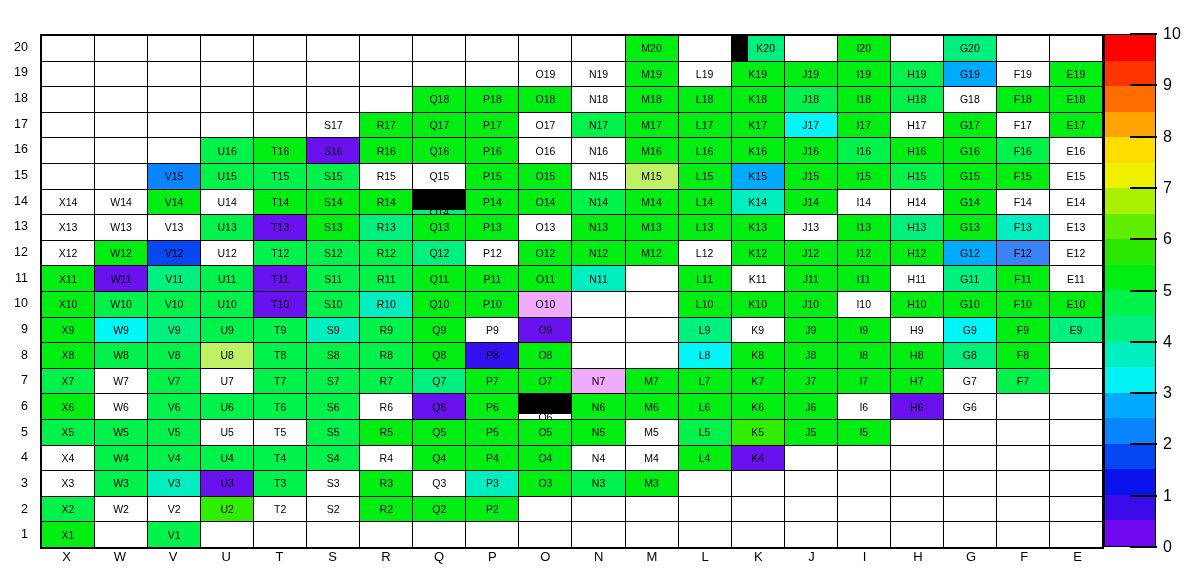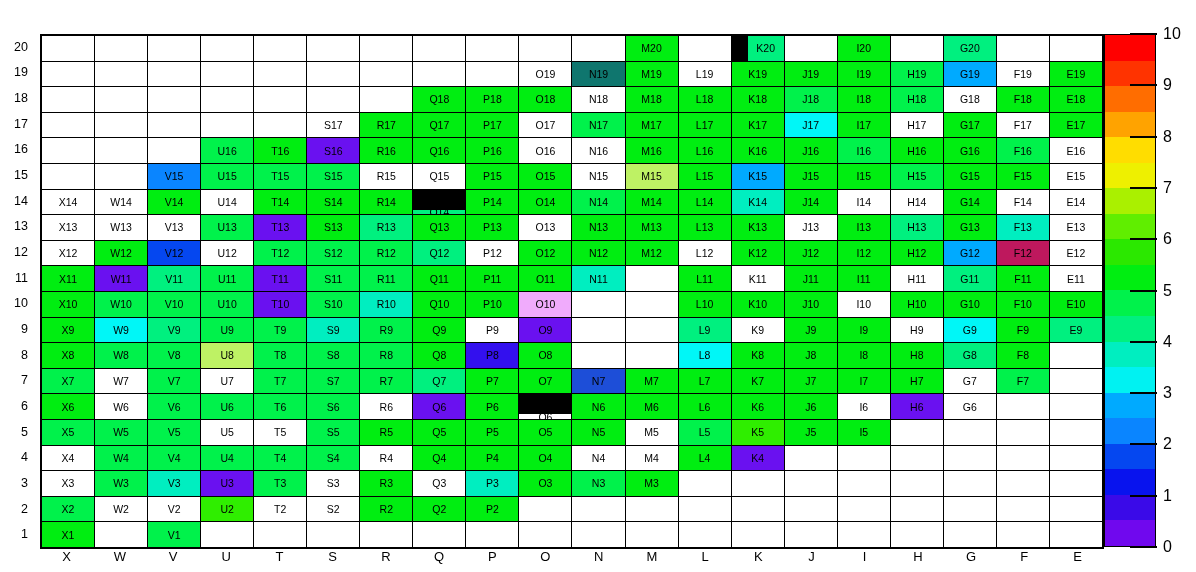--- a/index.html
+++ b/index.html
@@ -76,21 +76,21 @@
       <div class="cell"></div>
       <div class="cell"></div>
       <div class="cell"></div>
       <div class="cell"></div>
       <div class="cell"></div>
       <div class="cell"></div>
       <div class="cell"></div>
       <div class="cell"></div>
       <div class="cell"></div>
       <div class="cell" style="background: rgb(255, 255, 255);">O19</div>
-      <div class="cell" style="background: #0f766e;">N19</div>
+      <div class="cell" style="background: #ffffff;">N19</div>
       <div class="cell" style="background: rgb(0, 238, 17);">M19</div>
       <div class="cell" style="background: rgb(255, 255, 255);">L19</div>
       <div class="cell" style="background: rgb(0, 238, 17);">K19</div>
       <div class="cell" style="background: rgb(0, 238, 17);">J19</div>
       <div class="cell" style="background: rgb(0, 238, 17);">I19</div>
       <div class="cell" style="background: rgb(0, 242, 75);">H19</div>
       <div class="cell" style="background: rgb(0, 170, 255);">G19</div>
       <div class="cell" style="background: rgb(255, 255, 255);">F19</div>
       <div class="cell" style="background: rgb(0, 238, 17);">E19</div>
       <div class="cell"></div>
@@ -224,21 +224,21 @@
       <div class="cell" style="background: rgb(255, 255, 255);">P12</div>
       <div class="cell" style="background: rgb(0, 238, 17);">O12</div>
       <div class="cell" style="background: rgb(0, 238, 17);">N12</div>
       <div class="cell" style="background: rgb(0, 238, 17);">M12</div>
       <div class="cell" style="background: rgb(255, 255, 255);">L12</div>
       <div class="cell" style="background: rgb(0, 238, 17);">K12</div>
       <div class="cell" style="background: rgb(0, 238, 17);">J12</div>
       <div class="cell" style="background: rgb(0, 238, 17);">I12</div>
       <div class="cell" style="background: rgb(0, 238, 17);">H12</div>
       <div class="cell" style="background: rgb(0, 170, 255);">G12</div>
-      <div class="cell" style="background: #be185d;">F12</div>
+      <div class="cell" style="background: #3b82f6;">F12</div>
       <div class="cell" style="background: rgb(255, 255, 255);">E12</div>
       <div class="cell" style="background: rgb(0, 238, 17);">X11</div>
       <div class="cell" style="background: rgb(106, 17, 240);">W11</div>
       <div class="cell" style="background: rgb(0, 240, 127);">V11</div>
       <div class="cell" style="background: rgb(0, 242, 75);">U11</div>
       <div class="cell" style="background: rgb(106, 17, 240);">T11</div>
       <div class="cell" style="background: rgb(0, 242, 75);">S11</div>
       <div class="cell" style="background: rgb(0, 242, 75);">R11</div>
       <div class="cell" style="background: rgb(0, 238, 17);">Q11</div>
       <div class="cell" style="background: rgb(0, 238, 17);">P11</div>
@@ -316,21 +316,21 @@
       <div class="cell" style="background: rgb(0, 242, 75);">X7</div>
       <div class="cell" style="background: rgb(255, 255, 255);">W7</div>
       <div class="cell" style="background: rgb(0, 242, 75);">V7</div>
       <div class="cell" style="background: rgb(255, 255, 255);">U7</div>
       <div class="cell" style="background: rgb(0, 242, 75);">T7</div>
       <div class="cell" style="background: rgb(0, 242, 75);">S7</div>
       <div class="cell" style="background: rgb(0, 242, 75);">R7</div>
       <div class="cell" style="background: rgb(0, 240, 127);">Q7</div>
       <div class="cell" style="background: rgb(0, 238, 17);">P7</div>
       <div class="cell" style="background: rgb(0, 238, 17);">O7</div>
-      <div class="cell" style="background: #1d4ed8;">N7</div>
+      <div class="cell" style="background: #f0abfc;">N7</div>
       <div class="cell" style="background: rgb(0, 238, 17);">M7</div>
       <div class="cell" style="background: rgb(0, 238, 17);">L7</div>
       <div class="cell" style="background: rgb(0, 238, 17);">K7</div>
       <div class="cell" style="background: rgb(0, 238, 17);">J7</div>
       <div class="cell" style="background: rgb(0, 238, 17);">I7</div>
       <div class="cell" style="background: rgb(0, 238, 17);">H7</div>
       <div class="cell" style="background: rgb(255, 255, 255);">G7</div>
       <div class="cell" style="background: rgb(0, 242, 75);">F7</div>
       <div class="cell"></div>
       <div class="cell" style="background: rgb(0, 238, 17);">X6</div>

